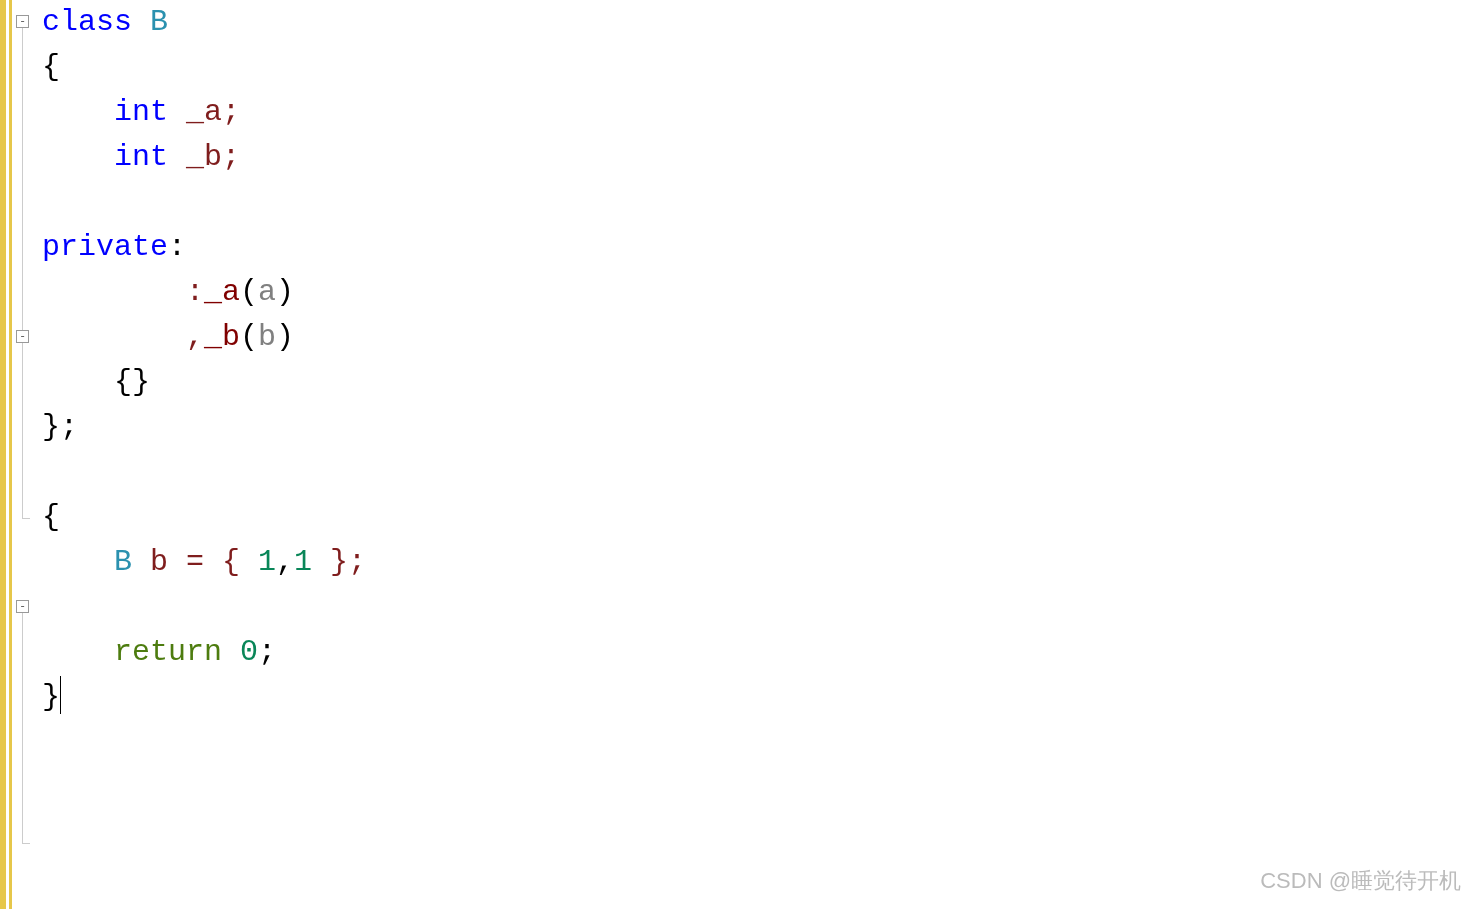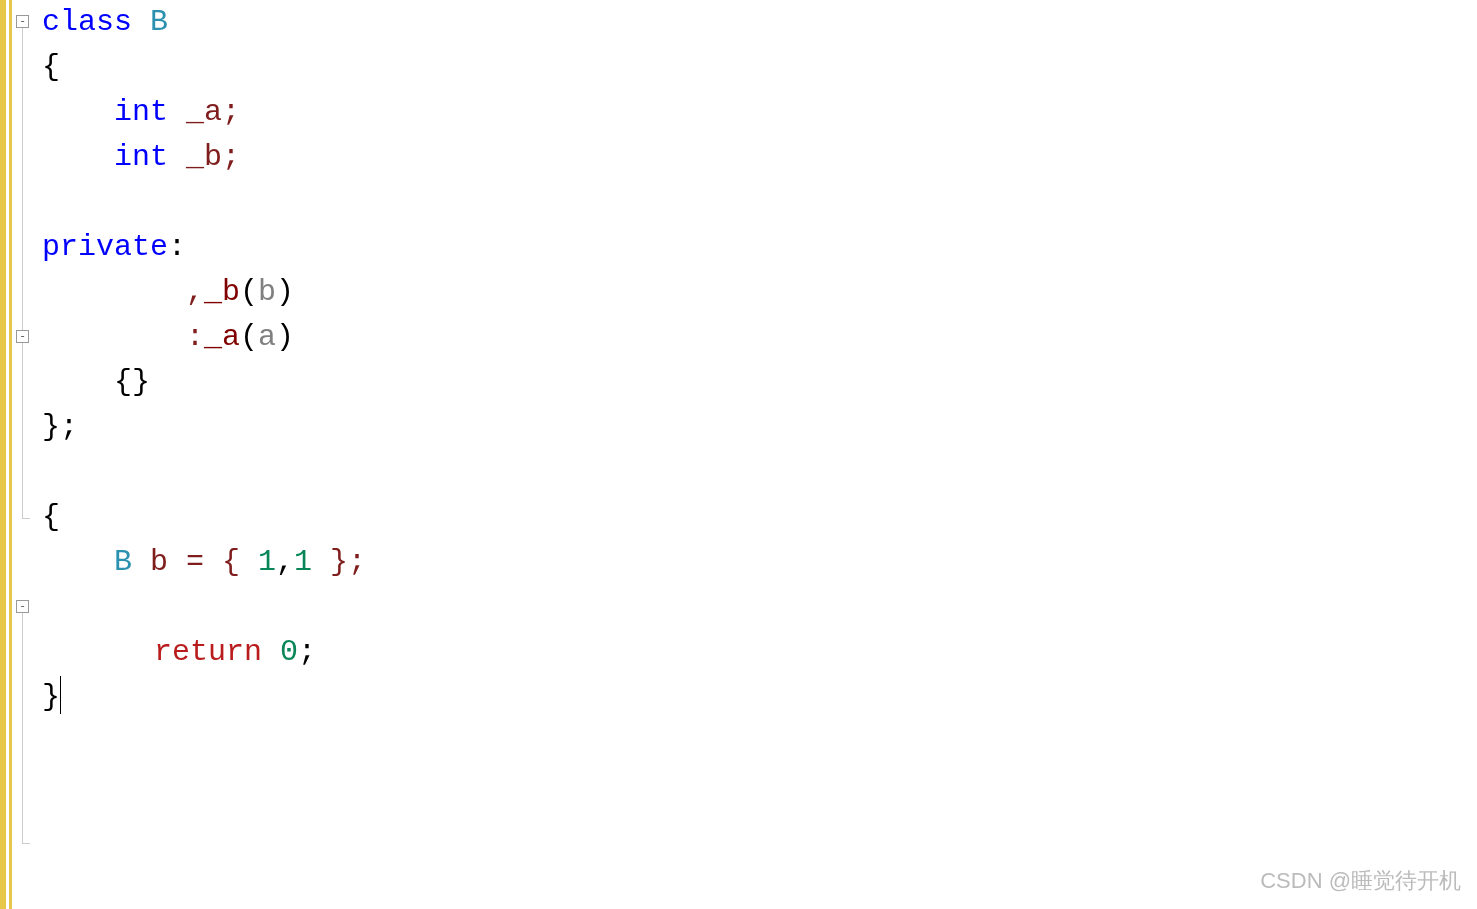--- a/index.html
+++ b/index.html
@@ -70,21 +70,21 @@
       height: 45px;
       white-space: pre;
       position: relative;
     }
     .kw { color: #0000ff; }
     .type { color: #2b91af; }
     .pn { color: #000000; }
     .fn { color: #800000; }
     .param { color: #808080; }
     .num { color: #098658; }
-    .ret { color: #b91c1c; margin-left: 40px; }
+    .ret { color: #4d7c0f; }
     .txt { color: #7f1d1d; }
     .cursor {
       display: inline-block;
       width: 1px;
       height: 38px;
       background: #000;
       vertical-align: middle;
       margin-bottom: 4px;
     }
     .watermark {
@@ -114,22 +114,22 @@
     <div class="fold-end" style="top:843px"></div>
   </div>
 
   <div class="code-area">
     <div class="code-line"><span class="kw">class</span><span class="type"> B</span></div>
     <div class="code-line"><span class="pn">{</span></div>
     <div class="code-line"><span class="txt">    </span><span class="kw">int</span><span class="txt"> _a;</span></div>
     <div class="code-line"><span class="txt">    </span><span class="kw">int</span><span class="txt"> _b;</span></div>
     <div class="code-line"><span></span></div>
     <div class="code-line"><span class="kw">private</span><span class="pn">:</span></div>
+    <div class="code-line"><span class="txt">        :</span><span class="fn">_a</span><span class="pn">(</span><span class="param">a</span><span class="pn">)</span></div>
     <div class="code-line"><span class="txt">        ,</span><span class="fn">_b</span><span class="pn">(</span><span class="param">b</span><span class="pn">)</span></div>
-    <div class="code-line"><span class="txt">        :</span><span class="fn">_a</span><span class="pn">(</span><span class="param">a</span><span class="pn">)</span></div>
     <div class="code-line"><span class="txt">    </span><span class="pn">{}</span></div>
     <div class="code-line"><span class="pn">};</span></div>
     <div class="code-line"><span></span></div>
     <div class="code-line"><span class="pn">{</span></div>
     <div class="code-line"><span class="txt">    </span><span class="type">B</span><span class="txt"> b = { </span><span class="num">1</span><span class="pn">,</span><span class="num">1</span><span class="txt"> };</span></div>
     <div class="code-line"><span></span></div>
     <div class="code-line"><span class="txt">    </span><span class="ret">return</span><span> </span><span class="num">0</span><span class="pn">;</span></div>
     <div class="code-line"><span class="pn">}</span><span class="cursor"></span></div>
   </div>
 </div>

